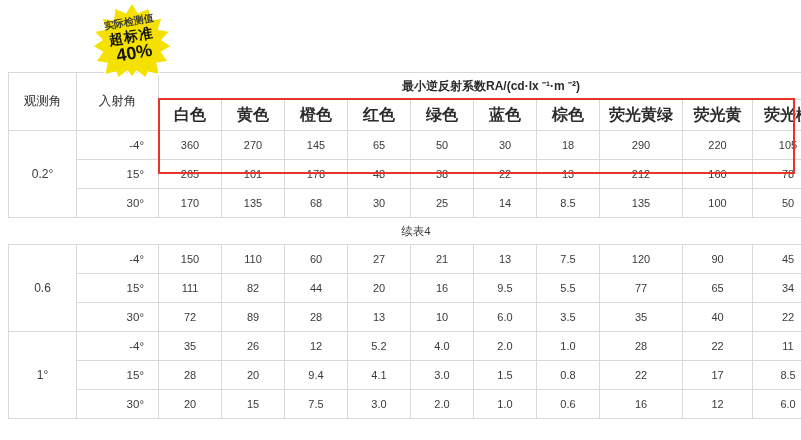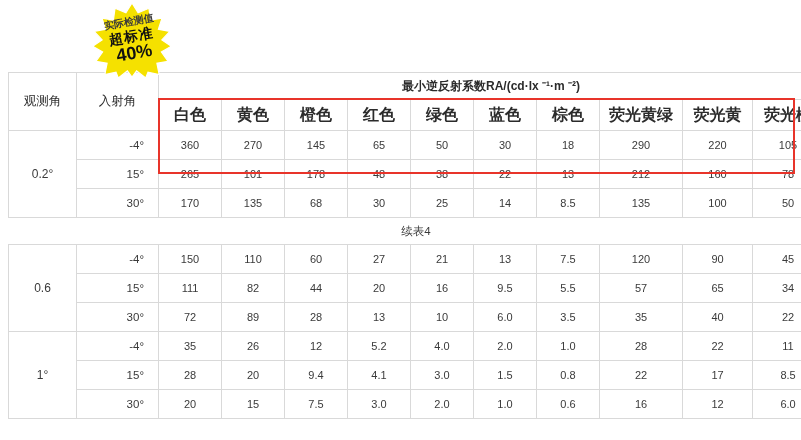--- a/index.html
+++ b/index.html
@@ -259,21 +259,21 @@
         </tr>
         <tr>
           <td class="incident">15°</td>
           <td>111</td>
           <td>82</td>
           <td>44</td>
           <td>20</td>
           <td>16</td>
           <td>9.5</td>
           <td>5.5</td>
-          <td>57</td>
+          <td>77</td>
           <td>65</td>
           <td>34</td>
         </tr>
         <tr>
           <td class="incident">30°</td>
           <td>72</td>
           <td>89</td>
           <td>28</td>
           <td>13</td>
           <td>10</td>

